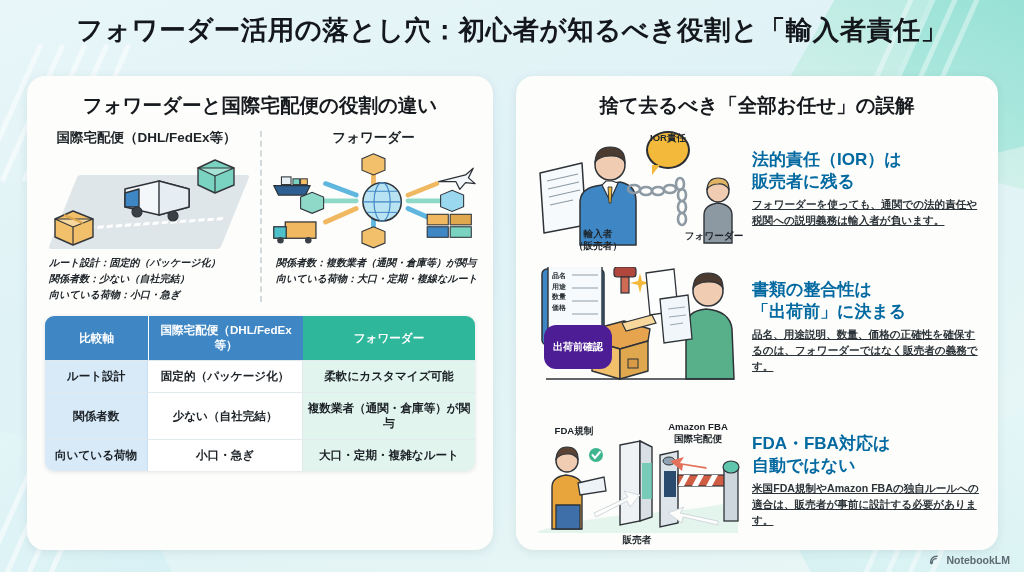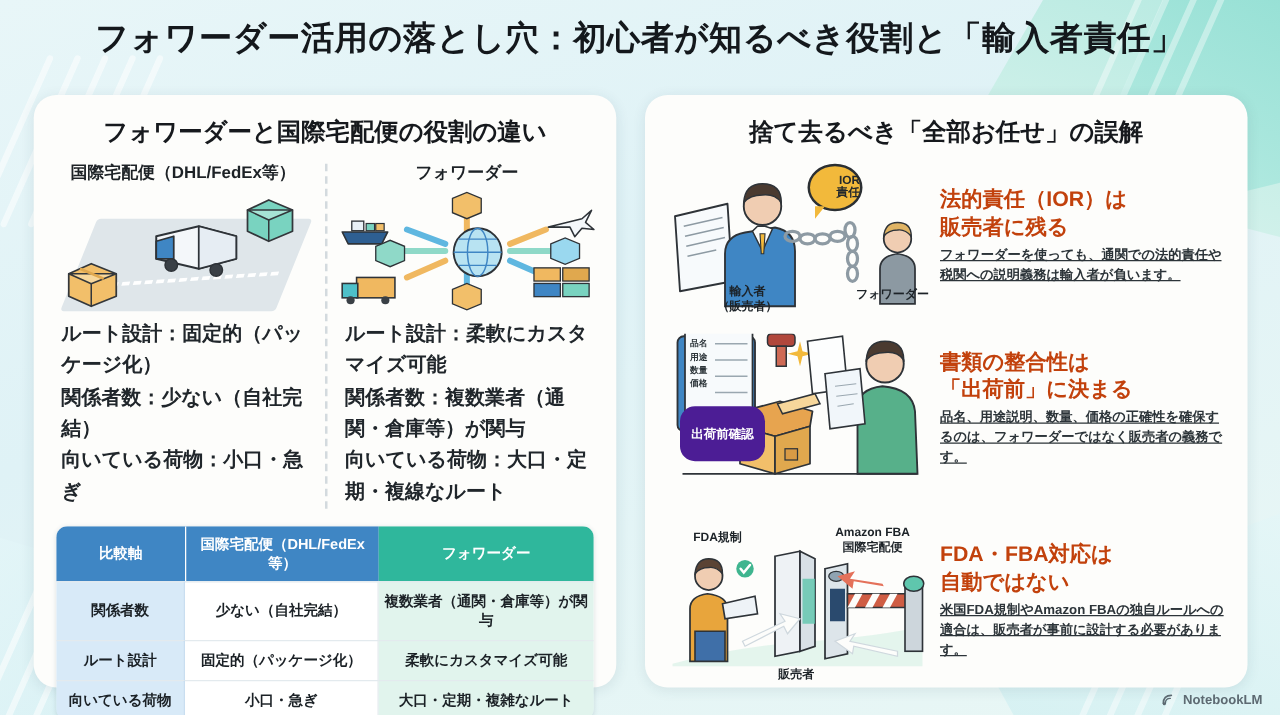--- a/index.html
+++ b/index.html
@@ -90,22 +90,23 @@
   .cmp-divider {
     position: absolute; left: 50%; top: 2px; bottom: 0; width: 0;
     border-left: 2px dashed #d3dade;
   }
   .cmp-head {
     text-align: center; font-size: 13.5px; font-weight: 700; color: #1d2226;
     margin-bottom: 4px;
   }
   .cmp-art { height: 104px; position: relative; }
   .cmp-bullets {
-    font-size: 16px; line-height: 1.58; color: #20262b; font-weight: 700;
+    font-size: 10px; line-height: 1.58; color: #20262b; font-weight: 700;
     padding-left: 8px;
+    font-style: italic;
   }
 
   
   .road {
     position: absolute; left: 22px; bottom: 6px; width: 172px; height: 74px;
     background: #dfe6ea;
     transform: skewX(-22deg);
     border-radius: 3px;
   }
   .road-dash {
@@ -146,38 +147,38 @@
   
   .myth {
     display: flex; align-items: center;
     padding: 4px 16px 0 12px;
   }
   .myth-art {
     width: 218px; height: 120px; position: relative; flex: none;
   }
   .myth-text { padding-left: 6px; }
   .myth-h {
-    font-size: 17px; font-weight: 700; color: #c2410c; line-height: 1.28;
+    font-size: 17px; font-weight: 700; color: #0369a1; line-height: 1.28;
     white-space: pre-line;
   }
   .myth-p {
     font-size: 10.6px; font-weight: 700; color: #2c3439; line-height: 1.5;
     margin-top: 5px;
     text-decoration: underline;
   }
 
   
   .lbl {
     position: absolute; font-size: 9.6px; font-weight: 700; color: #1c2227;
     text-align: center; white-space: pre-line; line-height: 1.2;
   }
   .bubble {
     position: absolute; width: 44px; height: 38px; border-radius: 50%;
     background: #f2b93b; border: 2.5px solid #2b2f33;
-    display: flex; flex-direction: column; align-items: flex-end; justify-content: center;
+    display: flex; flex-direction: row; align-items: flex-start; justify-content: center;
     line-height: 1.04;
   }
   .bubble span { font-size: 9.5px; font-weight: 700; color: #23282c; }
   .bubble:after {
     content: ""; position: absolute; left: 4px; bottom: -8px;
     border-width: 10px 8px 0 0; border-style: solid;
     border-color: #f2b93b transparent transparent transparent;
   }
   .badge-chip {
     position: absolute; background: #4c1d95; color: #fff; border-radius: 12px;
@@ -318,45 +319,44 @@
 
           <g>
             <polygon points="98,8 110,3 122,8 122,20 110,25 98,20" fill="#f2bf6a" stroke="#2e3338" stroke-width="1.1"></polygon>
             <polygon points="98,84 110,79 122,84 122,96 110,101 98,96" fill="#f2bf6a" stroke="#2e3338" stroke-width="1.1"></polygon>
             <polygon points="34,48 46,43 58,48 58,60 46,65 34,60" fill="#8fd9c8" stroke="#2e3338" stroke-width="1.1"></polygon>
             <polygon points="180,46 192,41 204,46 204,58 192,63 180,58" fill="#9ad8ef" stroke="#2e3338" stroke-width="1.1"></polygon>
           </g>
         </svg>
       </div>
       <div class="cmp-bullets">
-        <div>ルート設計：柔軟にカスタマイズ可能</div>
         <div>関係者数：複数業者（通関・倉庫等）が関与</div>
         <div>向いている荷物：大口・定期・複線なルート</div>
       </div>
     </div>
   </div>
 
   <table id="cmp-table">
     <thead>
       <tr>
         <th class="c0">比較軸</th>
         <th class="c1">国際宅配便（DHL/FedEx等）</th>
         <th class="c2">フォワーダー</th>
       </tr>
     </thead>
     <tbody>
       <tr>
+        <td class="c0">ルート設計</td>
+        <td class="c1">固定的（パッケージ化）</td>
+        <td class="c2">柔軟にカスタマイズ可能</td>
+      </tr>
+      <tr>
         <td class="c0">関係者数</td>
         <td class="c1">少ない（自社完結）</td>
         <td class="c2">複数業者（通関・倉庫等）が関与</td>
-      </tr>
-      <tr>
-        <td class="c0">ルート設計</td>
-        <td class="c1">固定的（パッケージ化）</td>
-        <td class="c2">柔軟にカスタマイズ可能</td>
       </tr>
       <tr>
         <td class="c0">向いている荷物</td>
         <td class="c1">小口・急ぎ</td>
         <td class="c2">大口・定期・複雑なルート</td>
       </tr>
     </tbody>
   </table>
 </div>
 

